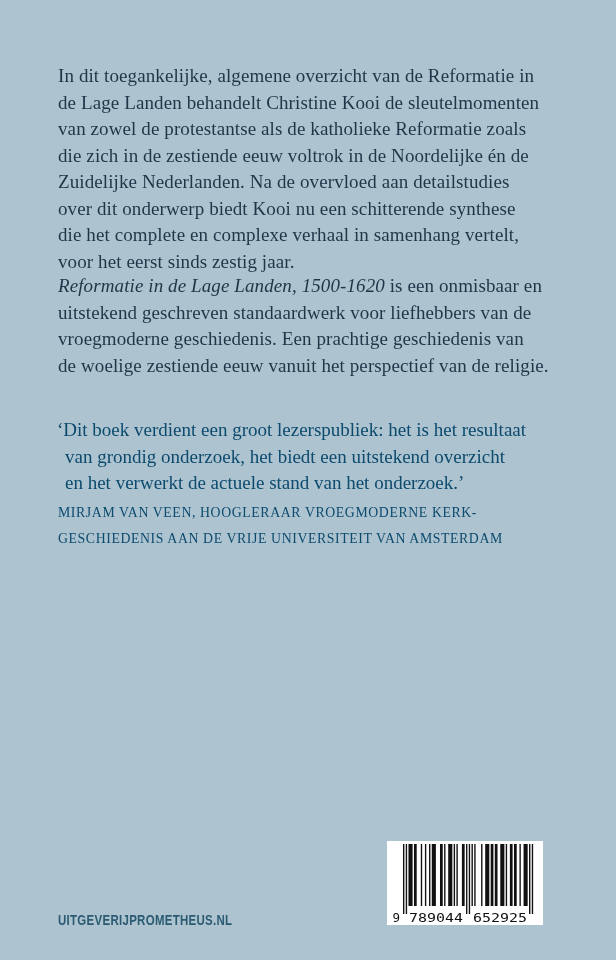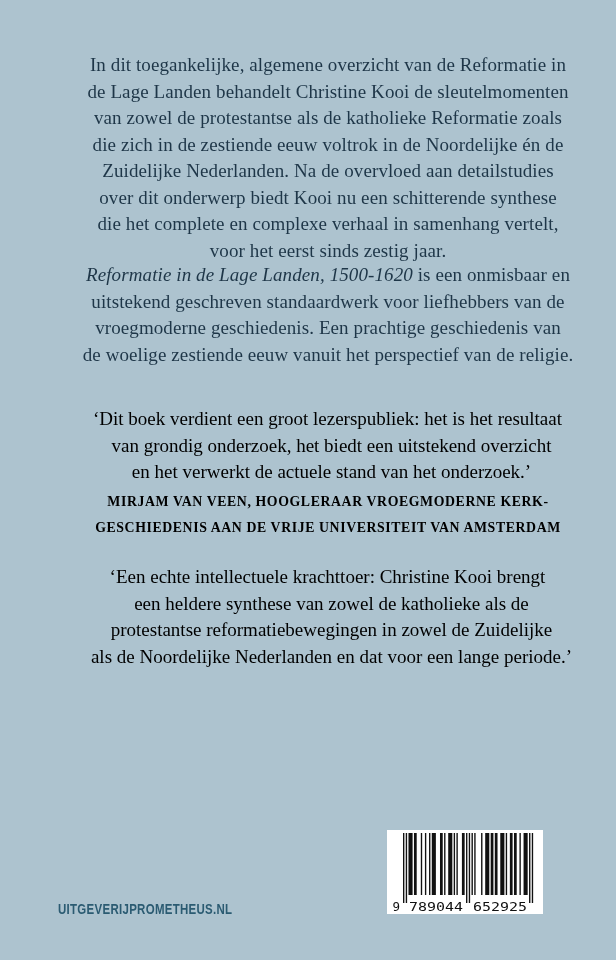--- a/index.html
+++ b/index.html
@@ -3,42 +3,42 @@
 <meta charset="utf-8">
 <style>
   html, body { margin: 0; padding: 0; }
   body {
     width: 616px; height: 960px;
     background: #adc3cf;
     font-family: "Liberation Serif", serif;
     position: relative;
     overflow: hidden;
   }
-  .cover { position: absolute; left: 0; top: 0; width: 616px; height: 768px; text-align: center; }
+  .cover { position: absolute; left: 0; top: 11px; width: 616px; height: 768px; }
 
   .body-text {
     position: absolute; left: 58px; width: 540px; margin: 0;
     font-size: 19px; line-height: 26.5px;
     color: #1e3648;
     white-space: pre;
     letter-spacing: 0.1px;
   }
   .italic-title { font-style: italic; margin-top: 40px; }
 
-  .endorsement { position: absolute; left: 58px; width: 540px; color: #000000; }
+  .endorsement { position: absolute; left: 58px; width: 540px; color: #0c4a6e; }
   .quote {
     margin: 0; font-size: 19px; line-height: 26.5px;
     white-space: pre;
     padding-left: 7px; text-indent: -8px;
   }
   .attribution {
     margin: 3px 0 0 0;
     font-size: 13.8px; line-height: 26.2px;
     letter-spacing: 0.6px;
-    font-weight: bold;
+    font-weight: normal;
     white-space: pre;
   }
 
   .barcode-box {
     position: absolute; left: 387px; top: 830px;
     width: 156px; height: 84px;
     background: #ffffff;
   }
   .barcode-box svg { display: block; width: 156px; height: 84px; }
   .barcode-box svg rect { fill: #111111; }
@@ -79,24 +79,20 @@
 
   <div class="endorsement" style="top:406px">
     <p class="quote">‘Dit boek verdient een groot lezerspubliek: het is het resultaat
 van grondig onderzoek, het biedt een uitstekend overzicht
 en het verwerkt de actuele stand van het onderzoek.’</p>
     <p class="attribution">MIRJAM VAN VEEN, HOOGLERAAR VROEGMODERNE KERK-
 GESCHIEDENIS AAN DE VRIJE UNIVERSITEIT VAN AMSTERDAM</p>
   </div>
 
   <div class="endorsement" style="top:564px">
-    <p class="quote">‘Een echte intellectuele krachttoer: Christine Kooi brengt
-een heldere synthese van zowel de katholieke als de
-protestantse reformatiebewegingen in zowel de Zuidelijke
-als de Noordelijke Nederlanden en dat voor een lange periode.’</p>
   </div>
 
   <div class="barcode-box">
     <svg id="barcode-svg" viewBox="0 0 156 84">
         <rect x="16.00" y="3" width="1.37" height="70"></rect>
         <rect x="18.74" y="3" width="1.37" height="70"></rect>
         <rect x="21.48" y="3" width="4.11" height="62"></rect>
         <rect x="26.96" y="3" width="2.74" height="62"></rect>
         <rect x="33.81" y="3" width="1.37" height="62"></rect>
         <rect x="37.92" y="3" width="1.37" height="62"></rect>

